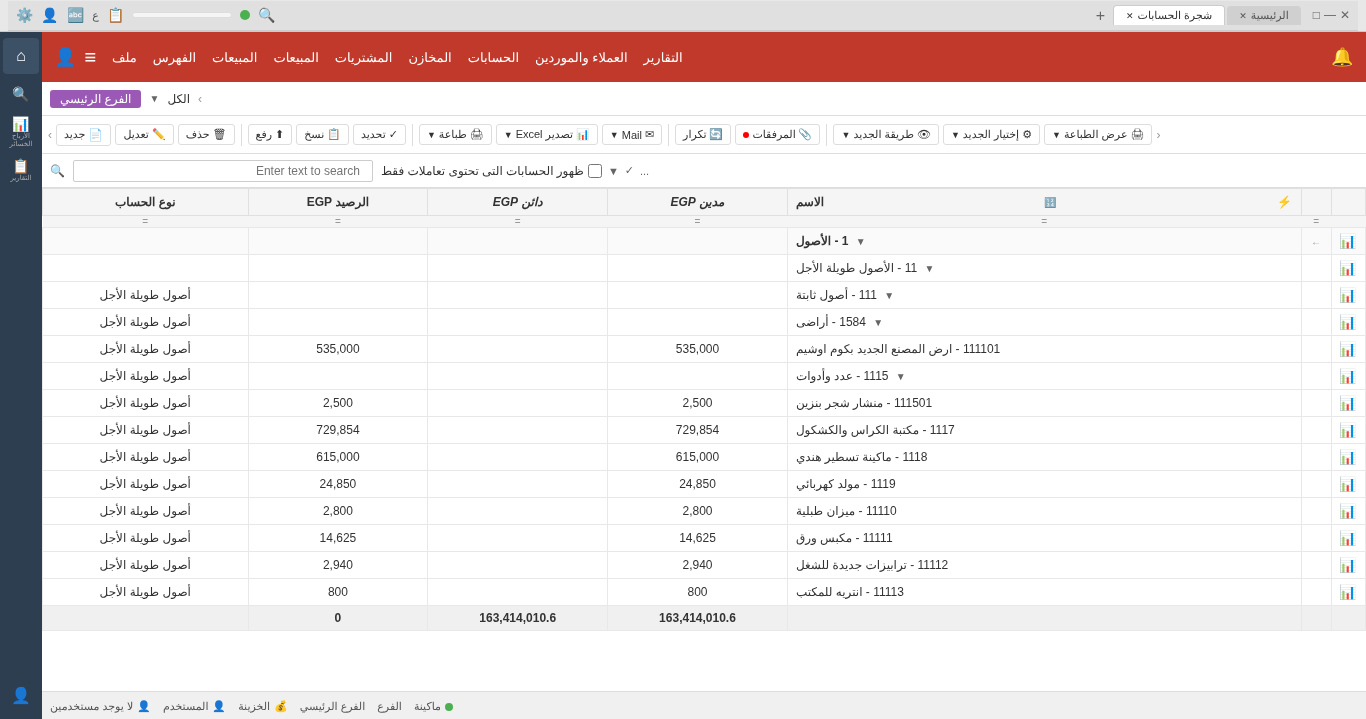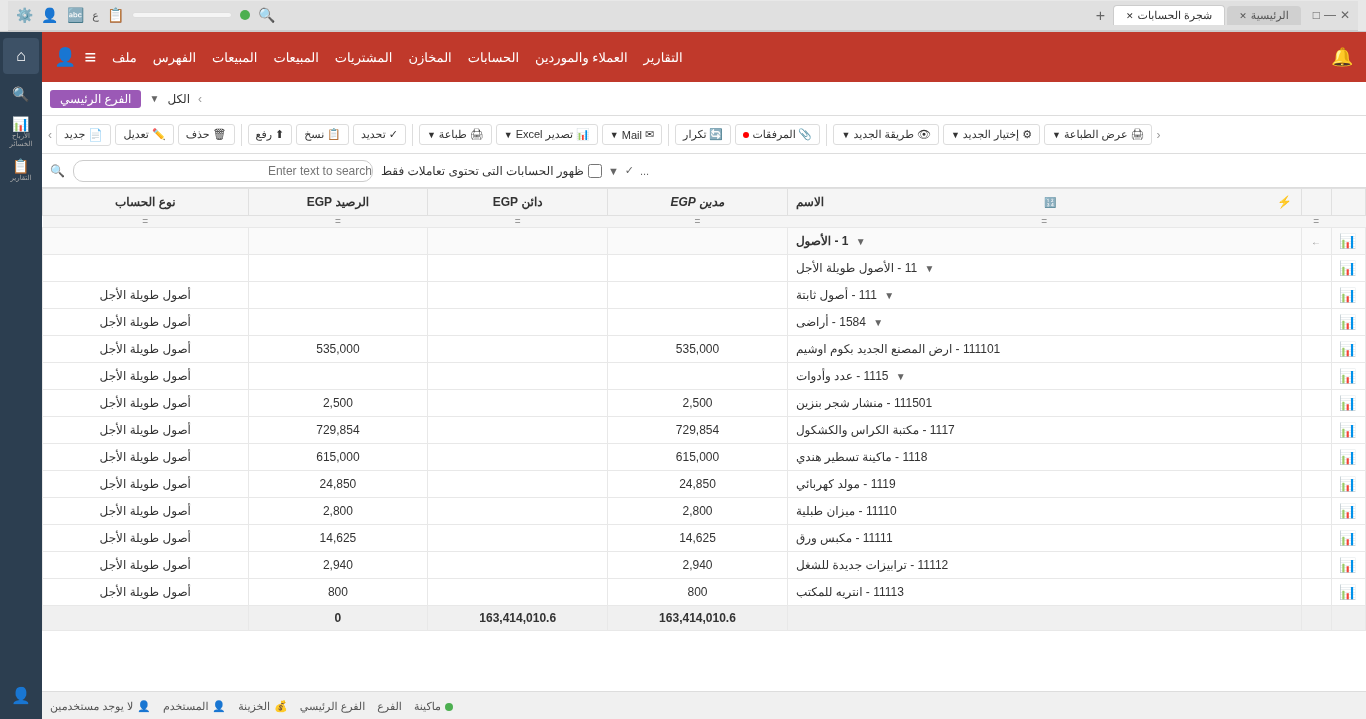--- a/index.html
+++ b/index.html
@@ -67,22 +67,22 @@
       background: white;
       display: flex;
       align-items: center;
       padding: 0 8px;
       gap: 8px;
       border-bottom: 1px solid #ddd;
       flex-direction: row-reverse;
     }
     .search-input {
       flex: 1; max-width: 300px;
-      border: 1px solid #ccc; border-radius: 10px;
-      padding: 3px 0; font-size: 12px;
+      border: 1px solid #ccc; border-radius: 2px;
+      padding: 3px 12px; font-size: 12px;
       direction: ltr;
     }
     .checkbox { width: 14px; height: 14px; }
 
     
     .table-area {
       flex: 1;
       overflow: auto;
       background: white;
     }
@@ -333,21 +333,21 @@
               <th style="min-width:400px;text-align:right;">
                 <div style="display:flex;align-items:center;justify-content:space-between;">
                   <span class="filter-icon">⚡</span>
                   <span style="font-size:10px;color:#999;">🔢</span>
                   <span>الاسم</span>
                 </div>
               </th>
               <th style="min-width:140px;font-style:italic;">
                 <span>مدين EGP</span>
               </th>
-              <th style="min-width:140px;">
+              <th style="min-width:140px;font-style:italic;">
                 <span>دائن EGP</span>
               </th>
               <th style="min-width:140px;">
                 <span>الرصيد EGP</span>
               </th>
               <th style="min-width:160px;">
                 <span>نوع الحساب</span>
               </th>
             </tr>
 

